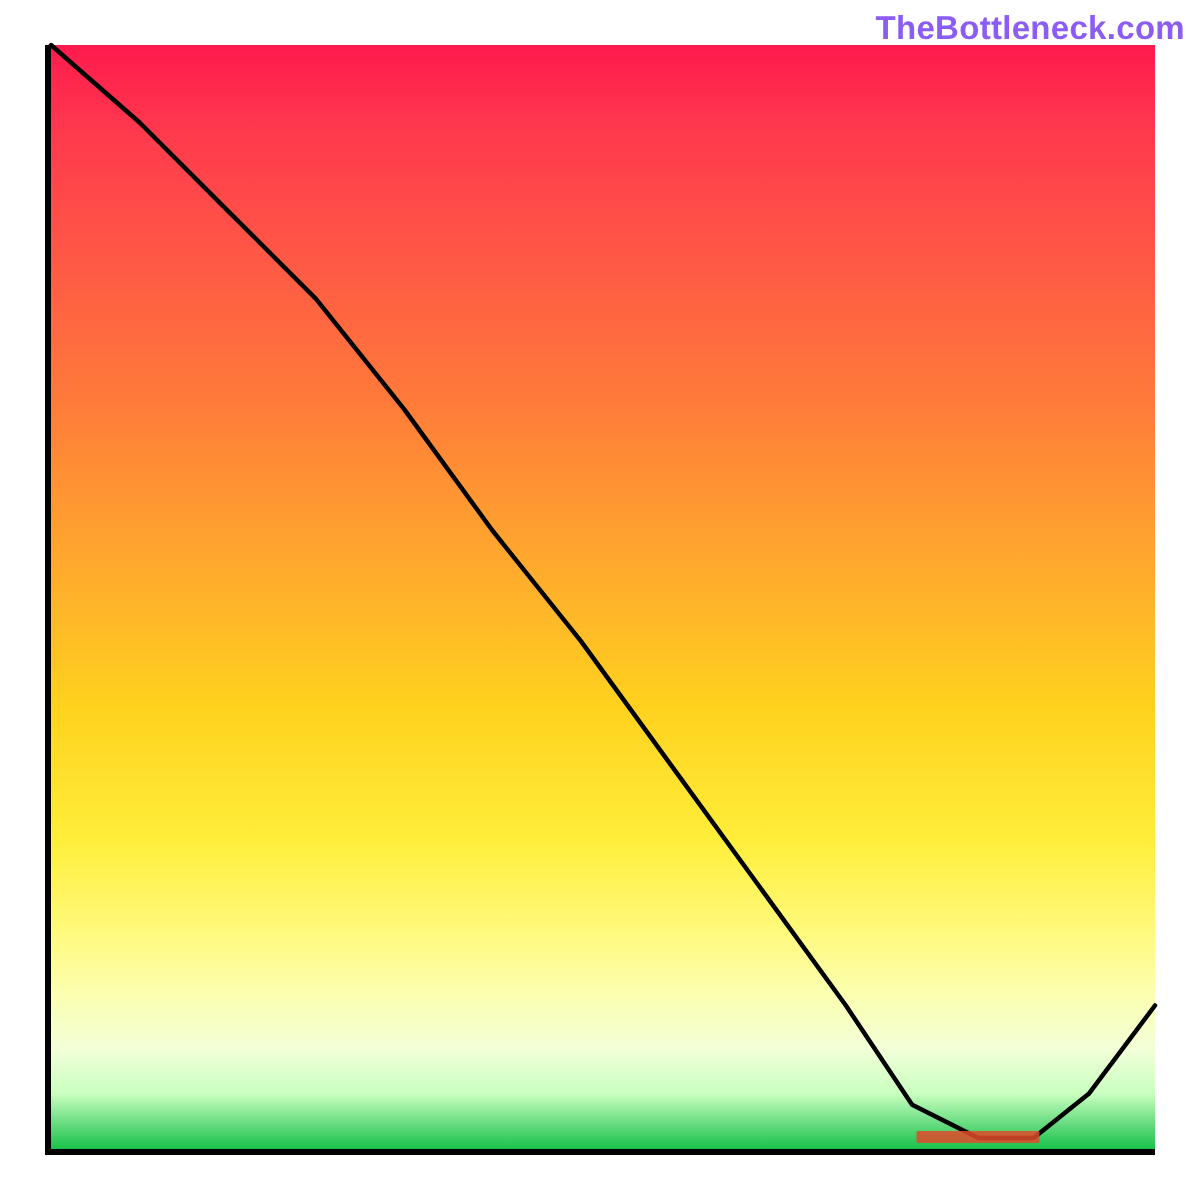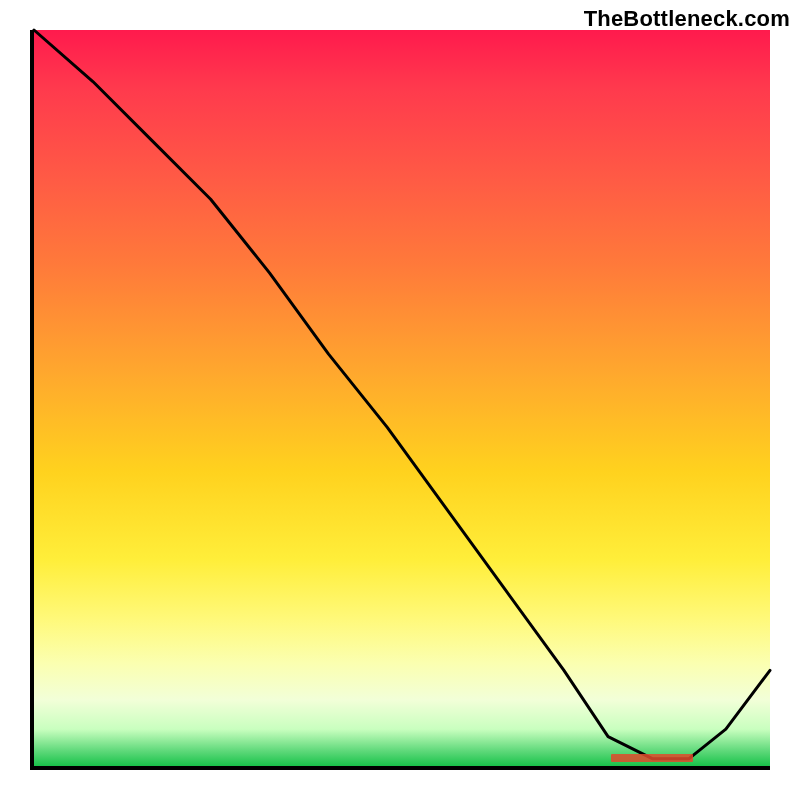--- a/index.html
+++ b/index.html
@@ -16,21 +16,21 @@
     width: 800px;
     height: 800px;
     background: #ffffff;
   }
   .watermark {
     position: absolute;
     top: 6px;
     right: 10px;
     font-size: 22px;
     font-weight: bold;
-    color: #000000;
+    color: #8b5cf6;
     letter-spacing: 0.2px;
   }
   .plot-area {
     position: absolute;
     left: 30px;
     top: 30px;
     width: 740px;    
     height: 740px;
     
     background: linear-gradient(

